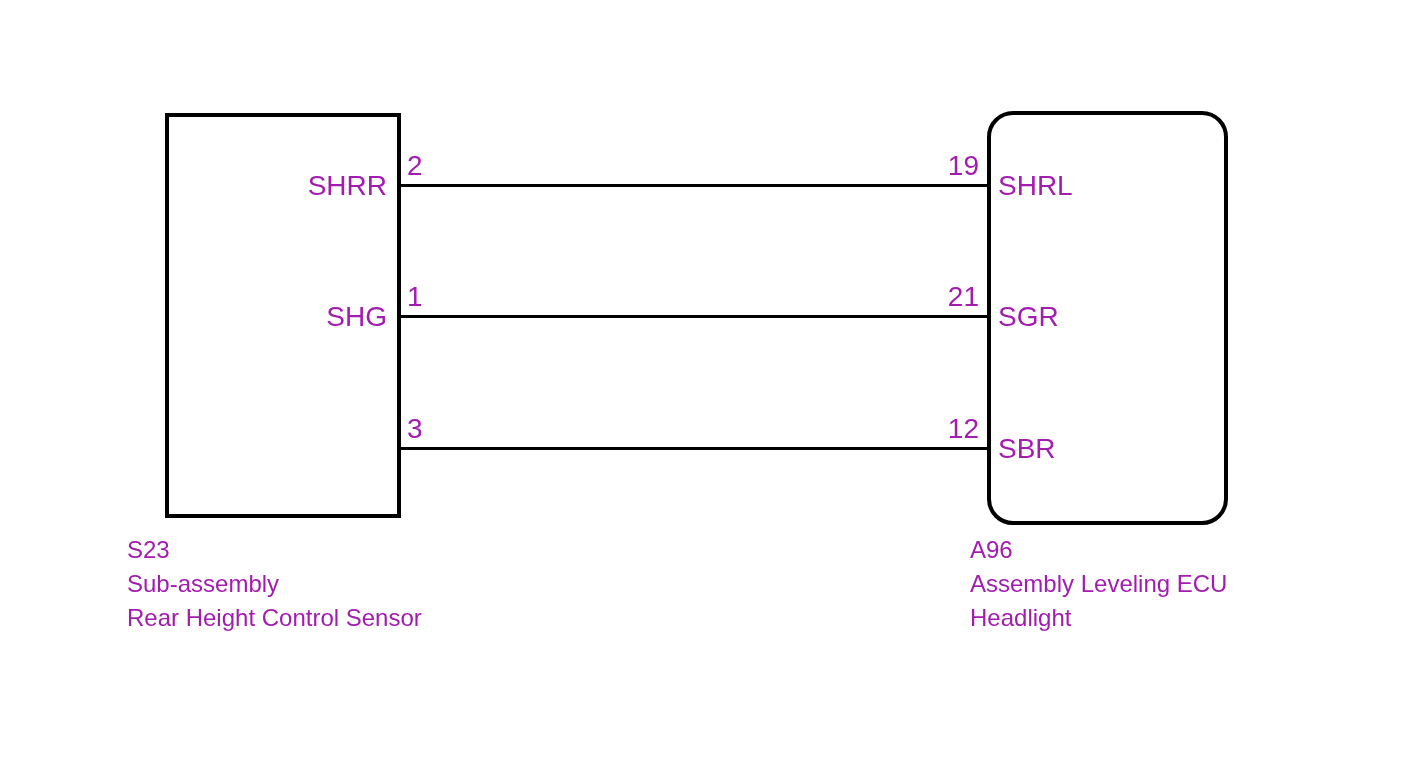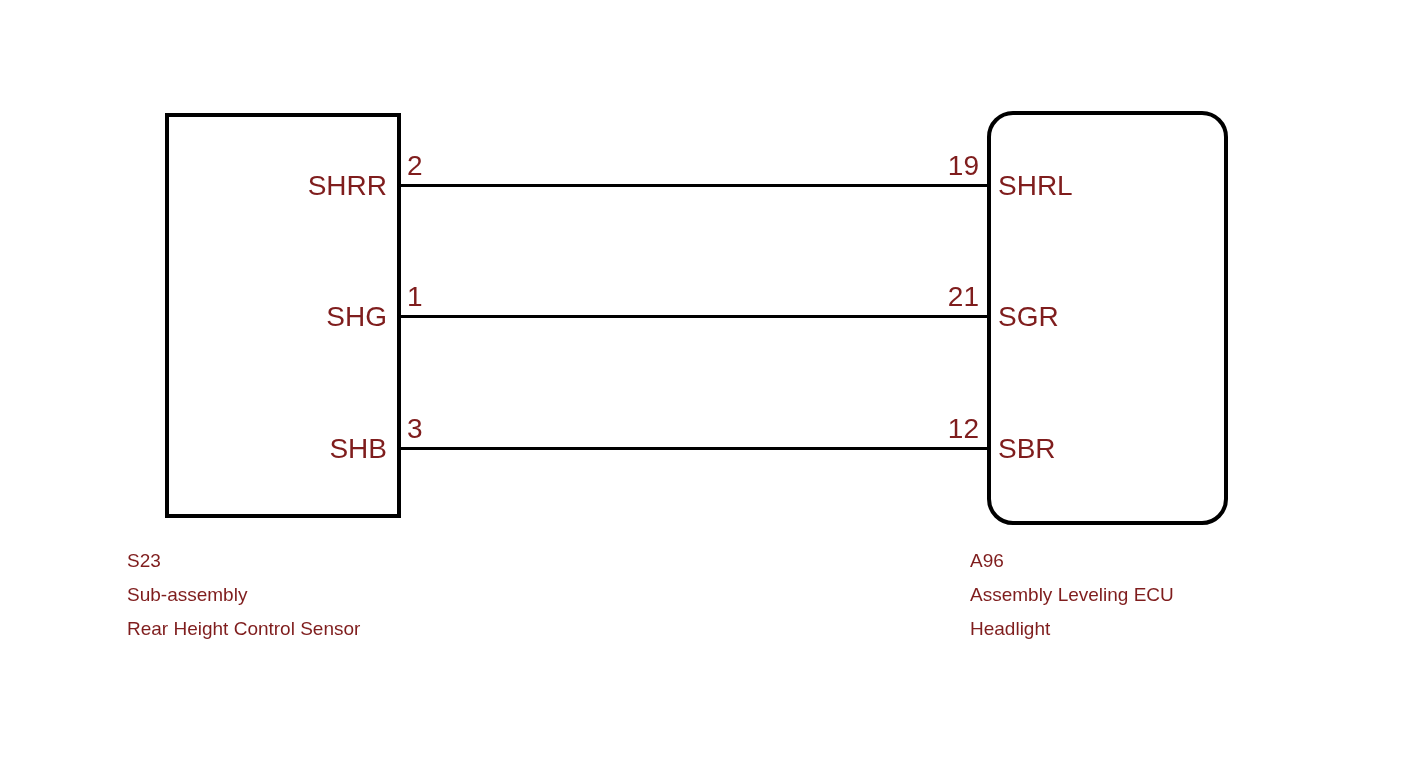--- a/index.html
+++ b/index.html
@@ -6,21 +6,21 @@
     margin: 0;
     padding: 0;
     background: #ffffff;
   }
   .canvas {
     position: relative;
     width: 1424px;
     height: 759px;
     background: #ffffff;
     font-family: "Liberation Sans", sans-serif;
-    color: #7f1d1d;
+    color: #a21caf;
     overflow: hidden;
   }
   .connector-box {
     position: absolute;
     box-sizing: border-box;
     border: 4px solid #000000;
     background: #ffffff;
   }
   .box-left {
     left: 165px;
@@ -78,43 +78,41 @@
     left: 899px;
     width: 80px;
     text-align: right;
   }
   .pin-num.r1 { top: 151px; }
   .pin-num.r2 { top: 282px; }
   .pin-num.r3 { top: 414px; }
 
   .caption {
     position: absolute;
-    font-size: 19px;
+    font-size: 24px;
     line-height: 34px;
     white-space: nowrap;
-    margin-top: 11px;
   }
   .caption-left { left: 127px; top: 533px; }
   .caption-right { left: 970px; top: 533px; }
 </style>
 </head>
 <body>
 
 <div class="canvas">
 
   <div class="connector-box box-left"></div>
   <div class="connector-box box-right"></div>
 
   <div class="wire r1"></div>
   <div class="wire r2"></div>
   <div class="wire r3"></div>
 
   <div class="pin-label side-left r1">SHRR</div>
   <div class="pin-label side-left r2">SHG</div>
-  <div class="pin-label side-left r3">SHB</div>
 
   <div class="pin-num side-left r1">2</div>
   <div class="pin-num side-left r2">1</div>
   <div class="pin-num side-left r3">3</div>
 
   <div class="pin-num side-right r1">19</div>
   <div class="pin-num side-right r2">21</div>
   <div class="pin-num side-right r3">12</div>
 
   <div class="pin-label side-right r1">SHRL</div>

